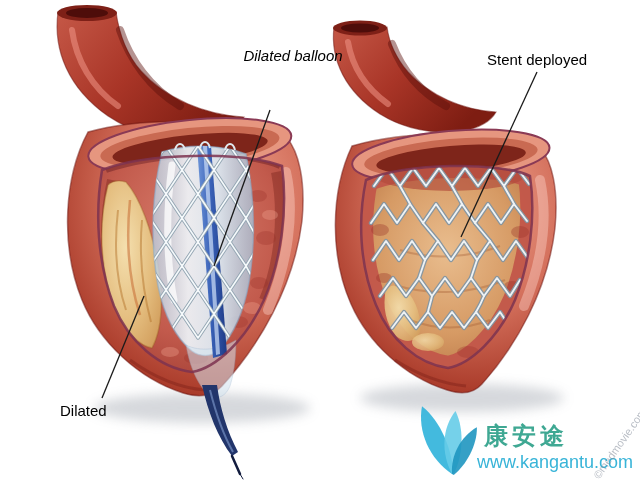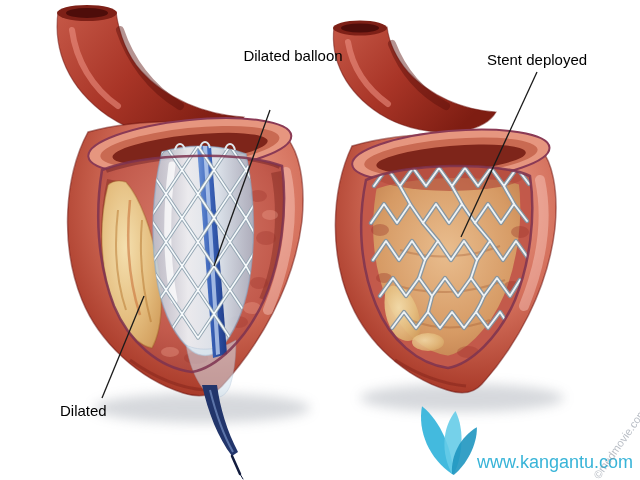--- a/index.html
+++ b/index.html
@@ -219,24 +219,25 @@
     <line x1="102" y1="398" x2="144" y2="296"></line>
   </g>
 
   <g transform="translate(452,474)">
     <path d="M 0,0 C -16,-22 -18,-52 -5,-74 C 8,-53 8,-22 2,-2 Z" fill="#2fb3da" transform="rotate(-20)" opacity="0.9"></path>
     <path d="M 0,0 C -13,-20 -14,-45 -2,-63 C 9,-45 9,-18 2,-1 Z" fill="#66cce8" transform="rotate(5)" opacity="0.9"></path>
     <path d="M 0,0 C -10,-16 -10,-37 0,-53 C 9,-37 8,-14 2,0 Z" fill="#1f96c0" transform="rotate(28)" opacity="0.9"></path>
   </g>
 </svg>
 
-  <div class="label center" style="left:214px;top:46px;width:158px;">
+  <div class="label center" style="left:214px;top:46px;width:158px;font-style:italic;">
     <div>Dilated balloon</div>
   </div>
 
   <div class="label" style="left:487px;top:50px;">Stent deployed</div>
 
   <div class="label" style="left:60px;top:401px;">Dilated</div>
 
+  <div class="wm-brand">康安途</div>
   <div class="wm-url">www.kangantu.com</div>
   <div class="wm-credit">©medmovie.com</div>
 
 </div>
 
 </body></html>

